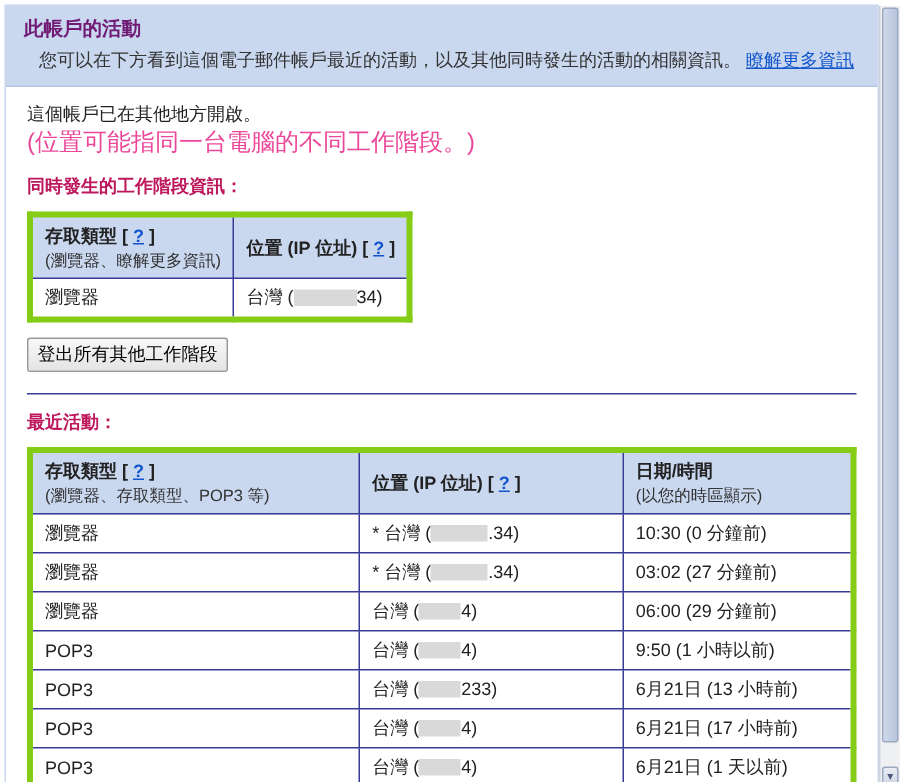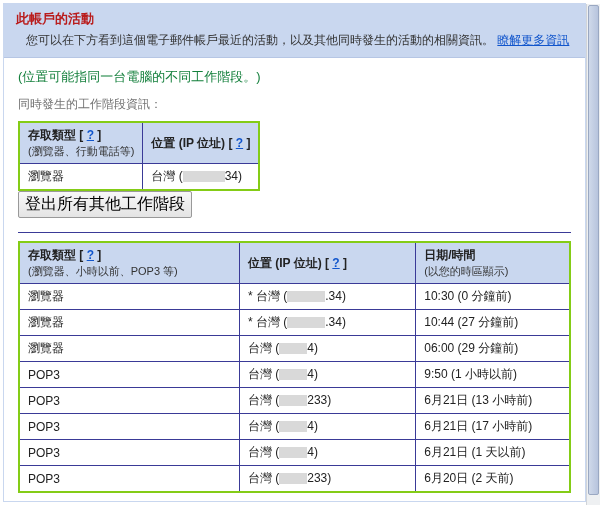--- a/index.html
+++ b/index.html
@@ -47,53 +47,53 @@
   }
   .header {
     background: #c9d7ef;
     padding: 6px 10px 8px 12px;
     border-bottom: 1px solid #b6c6e4;
   }
   .header h1 {
     margin: 0 0 4px 0;
     font-size: 13px;
     font-weight: bold;
-    color: #b91c1c;
+    color: #701a75;
   }
   .header .sub {
     font-size: 12px;
     color: #333;
     padding-left: 10px;
   }
   a.link { color: #1155cc; text-decoration: underline; cursor:pointer; }
   .body-pad { padding: 10px 14px 8px 14px; }
-  .grey-note { color: #15803d; font-size: 13px; }
-  .section-title { font-weight: normal; margin: 10px 0 8px 0; color:#737373; }
+  .grey-note { color: #ec4899; font-size: 16px; }
+  .section-title { font-weight: bold; margin: 10px 0 8px 0; color:#be185d; }
   table.tbl {
     border-collapse: collapse;
-    border: 2px solid #84cc16;
+    border: 4px solid #84cc16;
   }
   table.tbl th, table.tbl td {
     border: 1px solid #3a3a97;
     padding: 4px 8px;
     text-align: left;
     font-size: 12px;
     vertical-align: middle;
     white-space: nowrap;
   }
   table.tbl th {
     background: #c9d7ef;
     font-weight: bold;
     color: #222;
   }
   .col-sub { font-weight: normal; font-size:11px; color:#333; }
   .help { color:#1155cc; text-decoration:underline; cursor:pointer; }
   button.btn {
-    margin-top: 0;
-    font-size: 16px;
+    margin-top: 10px;
+    font-size: 12px;
     padding: 2px 6px;
     background: linear-gradient(to bottom,#f8f8f8,#e4e4e4);
     border: 1px solid #999;
     border-radius: 2px;
     cursor:pointer;
   }
   hr.sep {
     border: none;
     border-top: 1px solid #3a3a97;
     margin: 14px 0 8px 0;
@@ -121,87 +121,89 @@
     <h1>此帳戶的活動</h1>
     <div class="sub">
       <span>您可以在下方看到這個電子郵件帳戶最近的活動，以及其他同時發生的活動的相關資訊。</span>
       <a class="link">瞭解更多資訊</a>
     </div>
   </div>
 
   <div class="body-pad">
 
     <div>
+      <div>這個帳戶已在其他地方開啟。</div>
       <div class="grey-note">
         <span>(位置</span><span>可能指同一台電腦的不同工作階段。)</span>
       </div>
     </div>
 
     <div class="section-title">同時發生的工作階段資訊：</div>
 
     <table class="tbl small-tbl">
       <tbody>
           <tr>
         <th>
           <span>存取類型</span>
           [ <a class="help">?</a> ]<br>
-          <span class="col-sub">(瀏覽器、行動電話等)</span>
+          <span class="col-sub">(瀏覽器、瞭解更多資訊)</span>
         </th>
         <th>
           <span>位置 (IP 位址)</span>
           [ <a class="help">?</a> ]
         </th>
       </tr>
       <tr>
         <td>瀏覽器</td>
         <td>
           <span>台灣 (</span><span class="mask" style="width:42px;height:11px;"></span><span>34)</span>
         </td>
       </tr>
     </tbody>
       </table>
 
     <button class="btn">登出所有其他工作階段</button>
 
     <hr class="sep">
 
+    <div class="section-title">最近活動：</div>
 
     <table class="tbl main-tbl">
       <colgroup>
         <col style="width:40%">
           <col style="width:32%">
           <col style="width:28%">
       </colgroup>
       <tbody>
           <tr>
         <th>
           <span>存取類型</span>
           [ <a class="help">?</a> ]<br>
-          <span class="col-sub">(瀏覽器、小時以前、POP3 等)</span>
+          <span class="col-sub">(瀏覽器、存取類型、POP3 等)</span>
         </th>
         <th>
           <span>位置 (IP 位址)</span>
           [ <a class="help">?</a> ]
         </th>
         <th>
           <span>日期/時間</span><br>
           <span class="col-sub">(以您的時區顯示)</span>
         </th>
       </tr>
       </tbody>
         <tbody id="recent-rows">
           <tr>
             <td>瀏覽器</td>
             <td><span>* 台灣 (</span><span class="mask" style="width: 38px; height: 11px;"></span><span>.34)</span></td>
             <td>10:30 (0 分鐘前)</td>
           </tr>
           <tr>
             <td>瀏覽器</td>
             <td><span>* 台灣 (</span><span class="mask" style="width: 38px; height: 11px;"></span><span>.34)</span></td>
-            <td>10:44 (27 分鐘前)</td>
+            <td>03:02 (27 分鐘前)</td>
           </tr>
           <tr>
             <td>瀏覽器</td>
             <td><span>台灣 (</span><span class="mask" style="width: 28px; height: 11px;"></span><span>4)</span></td>
             <td>06:00 (29 分鐘前)</td>
           </tr>
           <tr>
             <td>POP3</td>
             <td><span>台灣 (</span><span class="mask" style="width: 28px; height: 11px;"></span><span>4)</span></td>
             <td>9:50 (1 小時以前)</td>

